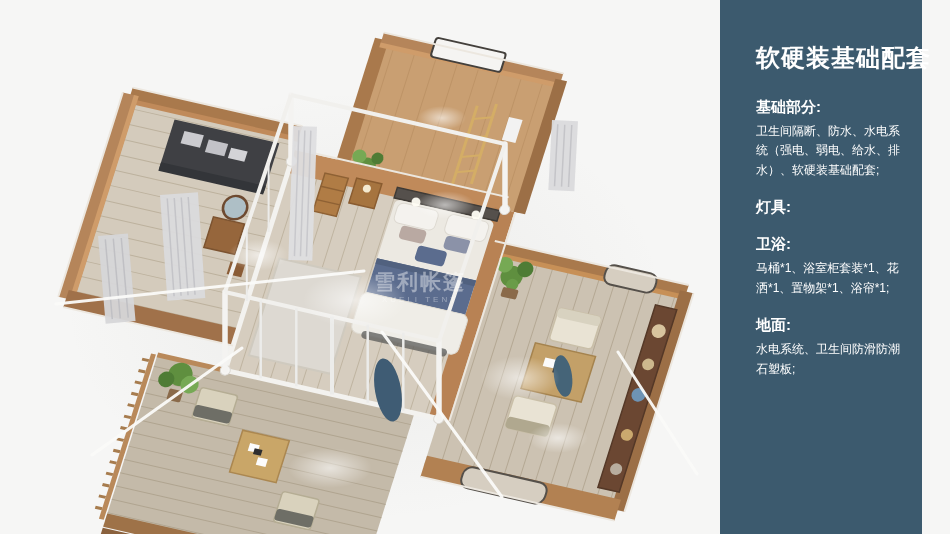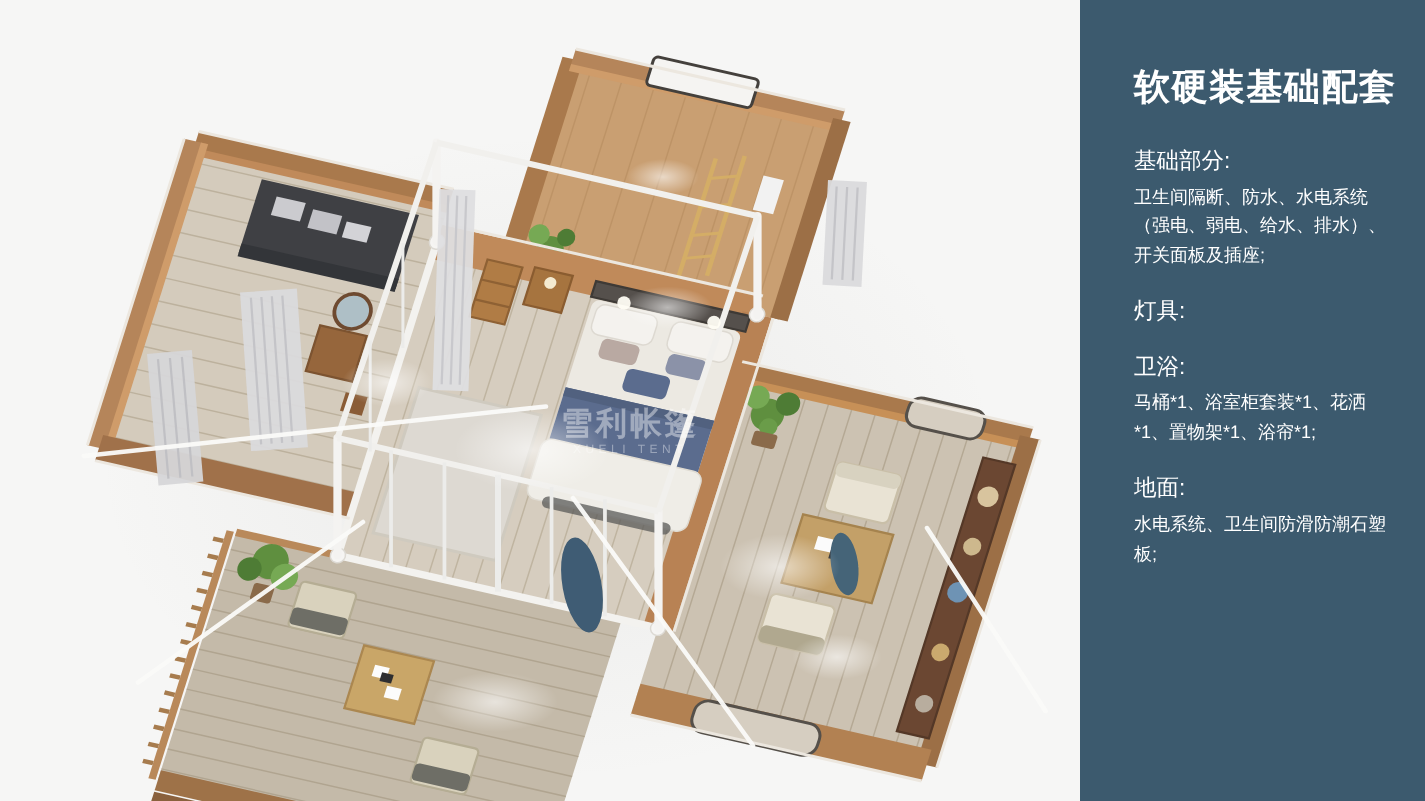--- a/index.html
+++ b/index.html
@@ -1,24 +1,24 @@
 <!DOCTYPE html>
 <html><head>
 <meta charset="utf-8">
 <style>
   html,body{margin:0;padding:0;background:#e8e8e8;}
   .stage{position:relative;width:950px;height:534px;background:#f6f6f5;overflow:hidden;
          font-family:"Liberation Sans",sans-serif;}
   .render{position:absolute;left:0;top:0;width:720px;height:506px;}
   .render svg{display:block;}
-  .panel{position:absolute;left:720px;top:0;width:230px;height:534px;box-sizing:border-box;
+  .panel{position:absolute;left:720px;top:0;width:202px;height:534px;box-sizing:border-box;
          background:#3c5a6e;color:#ffffff;padding:42px 16px 0 36px;}
   .panel h1{margin:0 0 24px 0;font-size:24px;font-weight:700;letter-spacing:1px;white-space:nowrap;}
   .sec{margin:0 0 18px 0;}
-  .sec h2{margin:0 0 5px 0;font-size:15px;font-weight:400;}
+  .sec h2{margin:0 0 5px 0;font-size:15px;font-weight:700;}
   .sec p{margin:0;font-size:12px;line-height:1.62;max-width:178px;}
   .wm-cn{font-size:21px;font-weight:700;fill:#ffffff;opacity:.42;letter-spacing:2px;text-anchor:middle;}
   .wm-en{font-size:8px;fill:#ffffff;opacity:.38;letter-spacing:3px;text-anchor:middle;}
 </style>
 </head>
 <body>
 
 <div class="stage">
 
   <div class="render">
@@ -237,21 +237,21 @@
         <text x="420" y="302" class="wm-en">XUELI TENT</text>
       </g>
     </svg>
   </div>
 
   <aside class="panel">
     <h1>软硬装基础配套</h1>
 
     <section class="sec">
       <h2>基础部分:</h2>
-      <p>卫生间隔断、防水、水电系统（强电、弱电、给水、排水）、开关面板及插座;</p>
+      <p>卫生间隔断、防水、水电系统（强电、弱电、给水、排水）、软硬装基础配套;</p>
     </section>
 
 
     <section class="sec">
       <h2>灯具:</h2>
     </section>
 
     <section class="sec">
       <h2>卫浴:</h2>
       <p>马桶*1、浴室柜套装*1、花洒*1、置物架*1、浴帘*1;</p>

